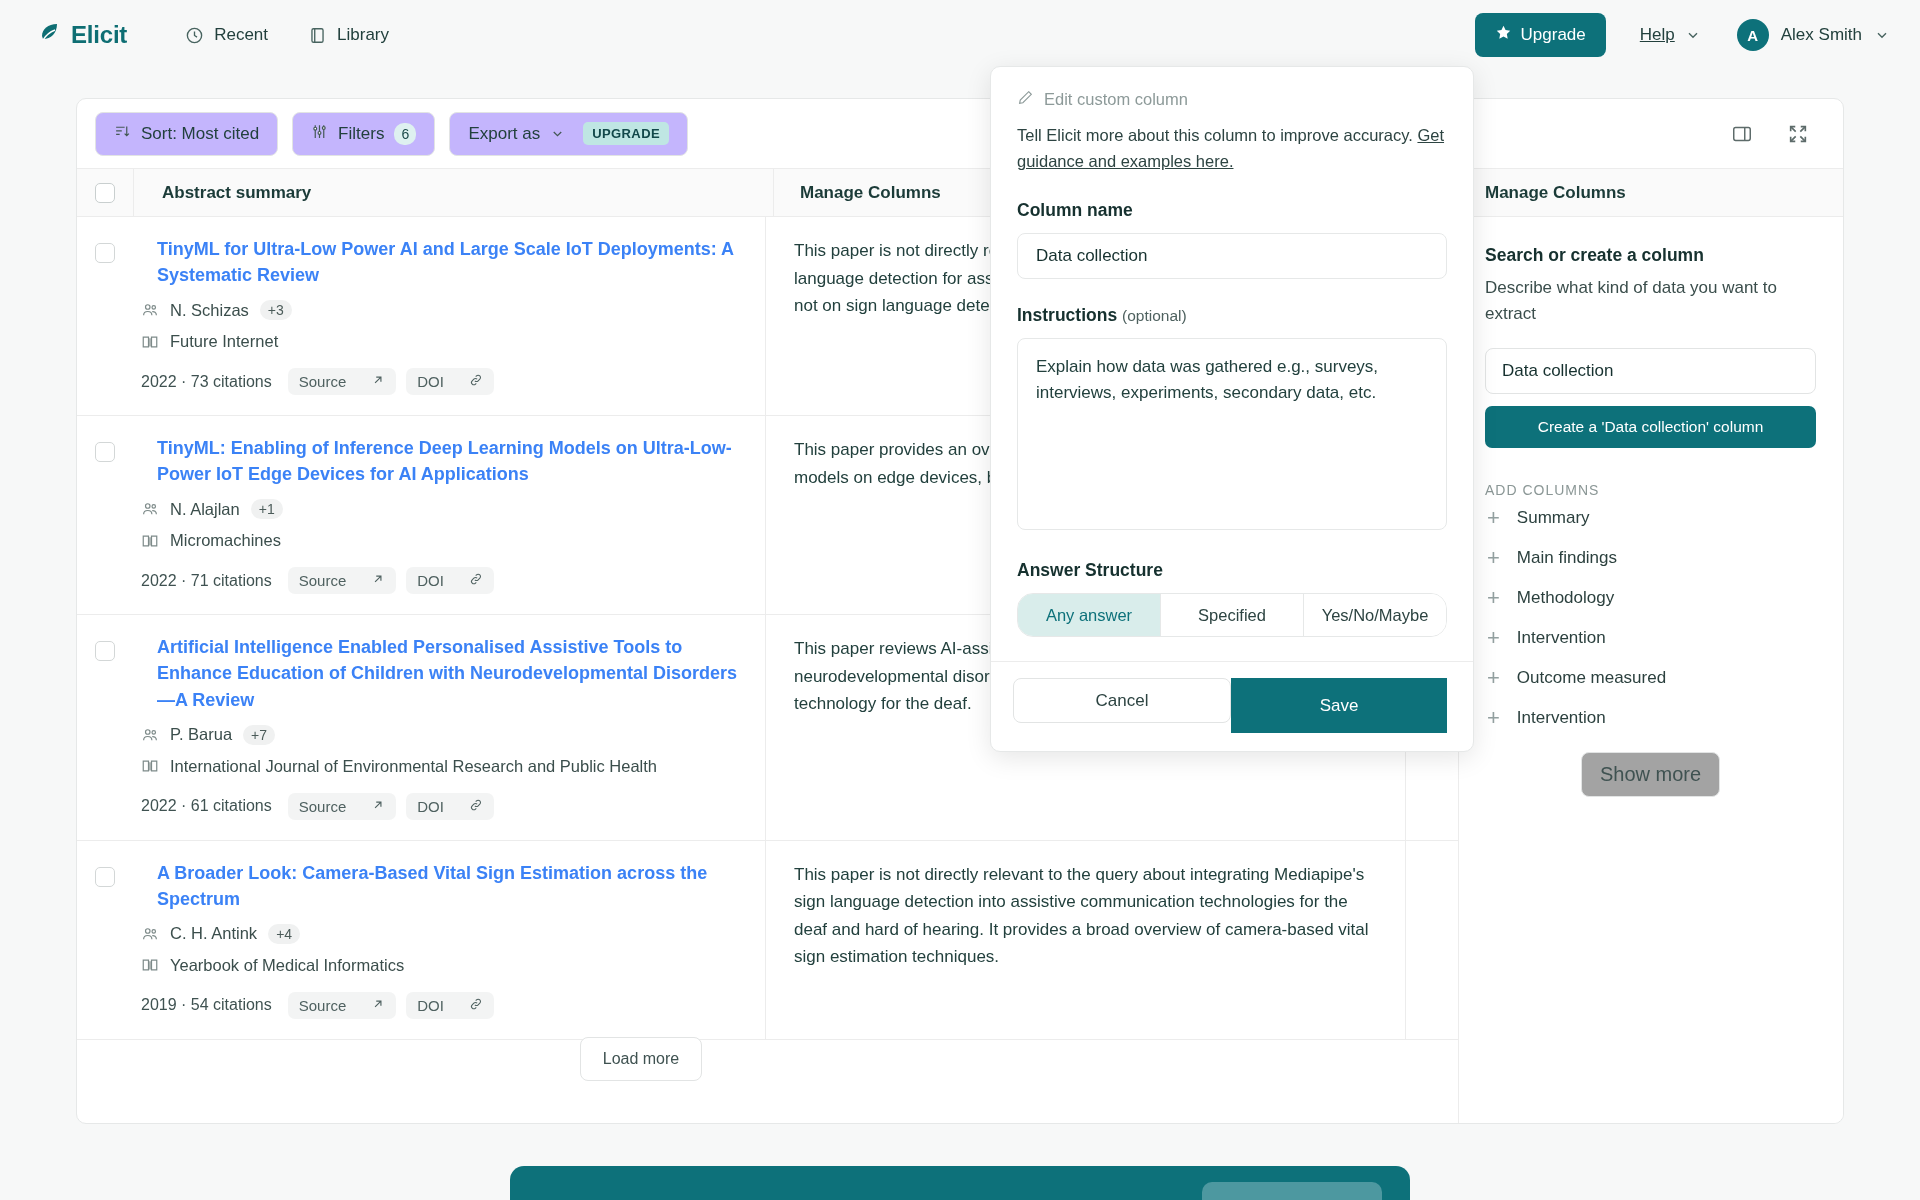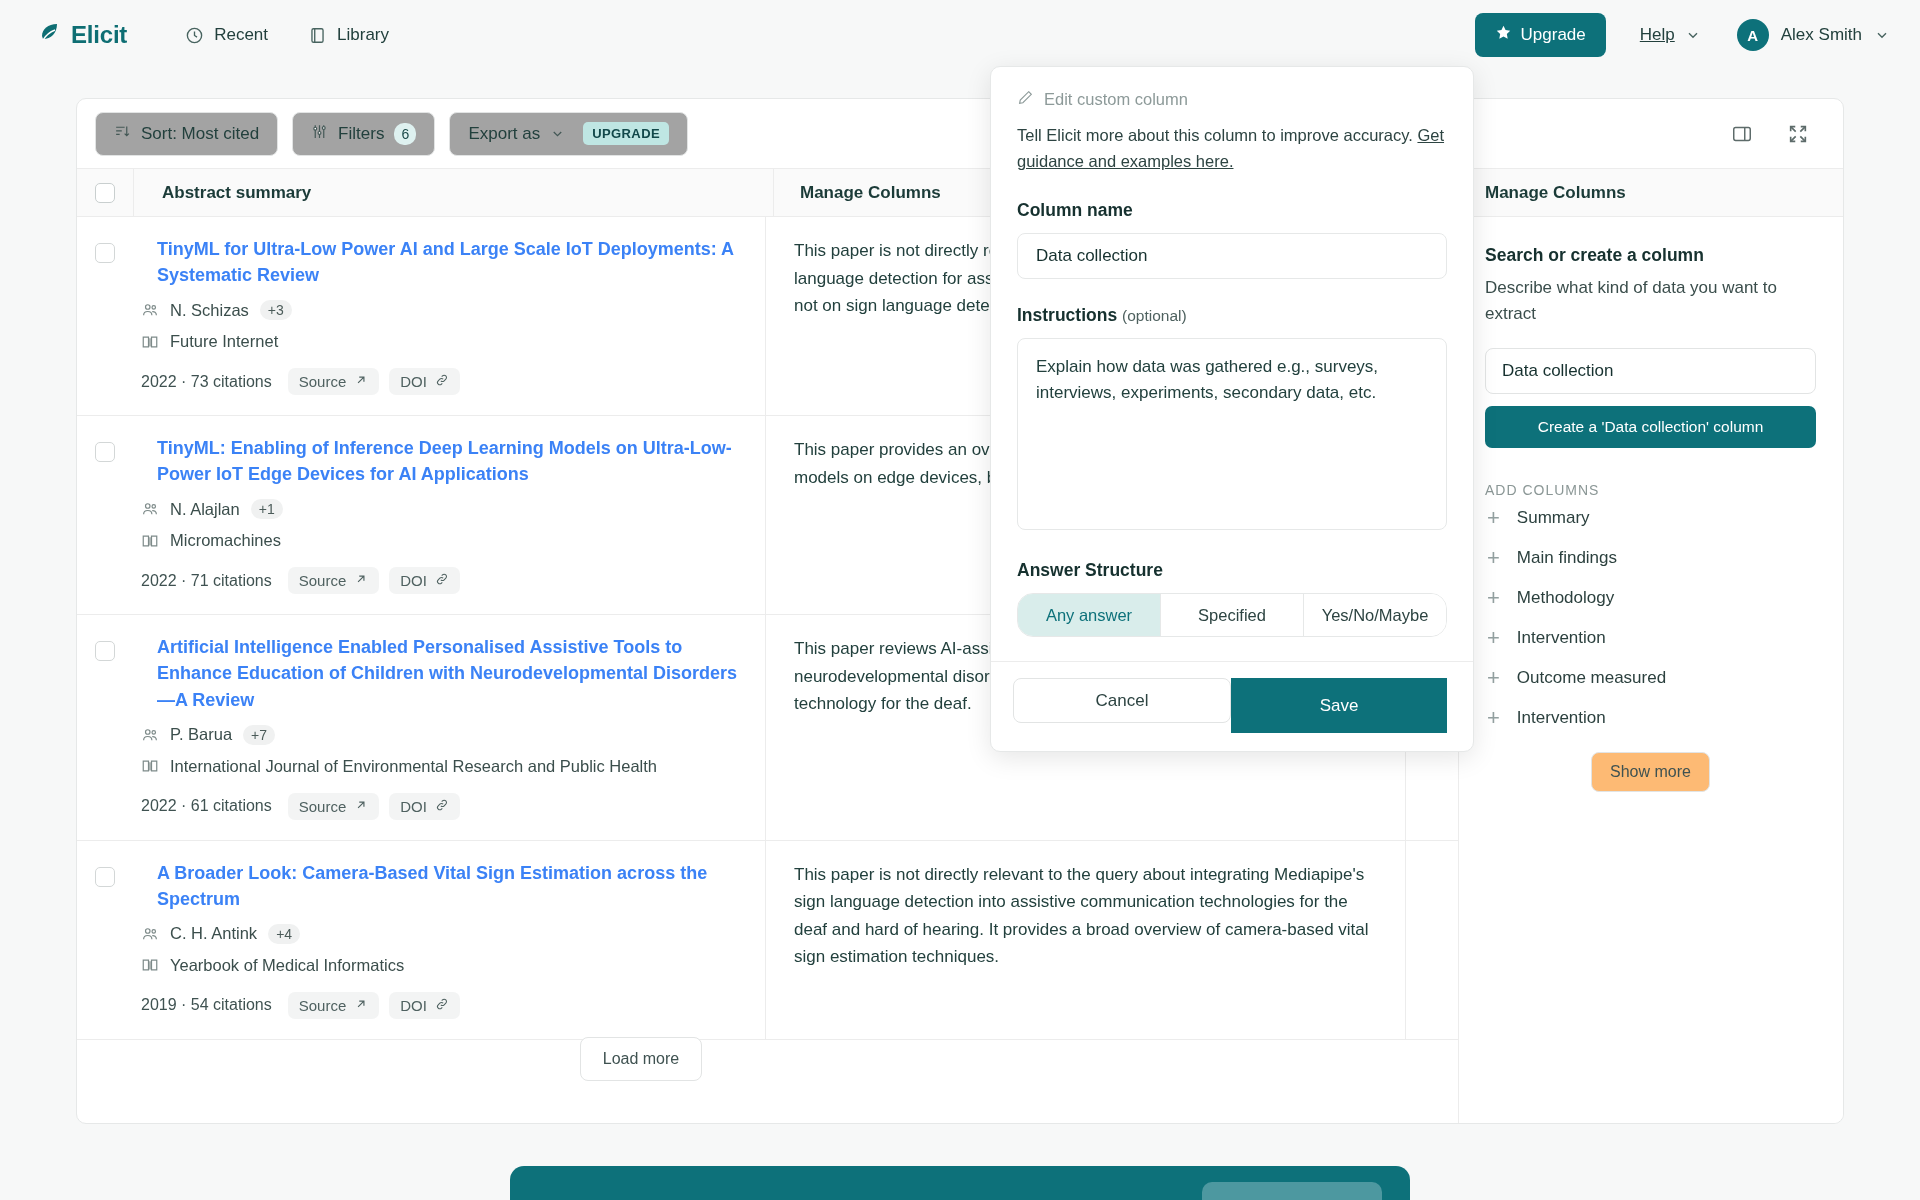--- a/index.html
+++ b/index.html
@@ -56,21 +56,21 @@
   }
   .toolbar {
     height: 70px; display: flex; align-items: center;
     padding: 0 22px 0 18px; gap: 14px;
     border-bottom: 1px solid #ececec;
   }
   .tb-btn {
     display: flex; align-items: center; gap: 10px;
     height: 44px; padding: 0 18px;
     border: 1px solid #e2e4e4; border-radius: 8px;
-    background: #a3a3a3; font-size: 17px; color: #22403d;
+    background: #c4b5fd; font-size: 17px; color: #22403d;
     font-family: inherit; cursor: pointer; white-space: nowrap;
   }
   .badge-count {
     background: #def1f0; color: #1c4a4a;
     border-radius: 10px; min-width: 22px; height: 22px;
     display: flex; align-items: center; justify-content: center;
     font-size: 14px; padding: 0 6px;
   }
   .badge-upgrade {
     background: #bfe6e3; color: #12484a;
@@ -108,21 +108,21 @@
   .meta-line { display: flex; align-items: center; gap: 11px; margin-top: 12px; }
   .meta-ico { color: #7d8a89; display: flex; }
   .meta-txt { font-size: 16.5px; color: #3b4e4c; }
   .plus-pill {
     background: #f0f1f1; color: #4b5b59; border-radius: 11px;
     font-size: 14px; padding: 2px 8px;
   }
   .foot-line { display: flex; align-items: center; gap: 10px; margin-top: 17px; }
   .foot-txt { font-size: 16px; color: #3f5251; margin-right: 6px; }
   .chip {
-    display: flex; align-items: center; gap: 8px;
+    display: flex; align-items: center; gap: 25px;
     background: #f3f4f4; color: #4f6160;
     border-radius: 7px; padding: 5px 11px; font-size: 15px;
     border: none; font-family: inherit; cursor: pointer;
   }
   .row-abs {
     width: 640px; padding: 20px 30px 20px 28px;
     border-left: 1px solid #ececec;
     font-size: 17px; line-height: 1.62; color: #22403d;
   }
   .row-rest { flex: 1; border-left: 1px solid #ececec; }
@@ -165,22 +165,22 @@
     margin-top: 34px; font-size: 14px; letter-spacing: 1px;
     color: #8b9796; font-weight: 500;
   }
   .mgr-item {
     display: flex; align-items: center; gap: 17px;
     padding: 9px 0 9px 2px; font-size: 17px; color: #2b403e; cursor: pointer;
   }
   .mgr-plus { color: #93a0a0; font-size: 22px; line-height: 1; font-weight: 300; }
   .showmore-wrap { display: flex; justify-content: center; margin-top: 14px; }
   .showmore {
-    border: 1px solid #e2e4e4; background: #fdba74; border-radius: 8px;
-    padding: 10px 18px; font-size: 16px; color: #3f5251;
+    border: 1px solid #e2e4e4; background: #a3a3a3; border-radius: 8px;
+    padding: 10px 18px; font-size: 20px; color: #3f5251;
     font-family: inherit; cursor: pointer;
   }
 
   
   .popup {
     position: absolute; left: 990px; top: 66px;
     width: 484px; background: #fff;
     border: 1px solid #e6e8e8; border-radius: 10px;
     box-shadow: 0 6px 26px rgba(0,0,0,.10);
     z-index: 40; overflow: hidden;

